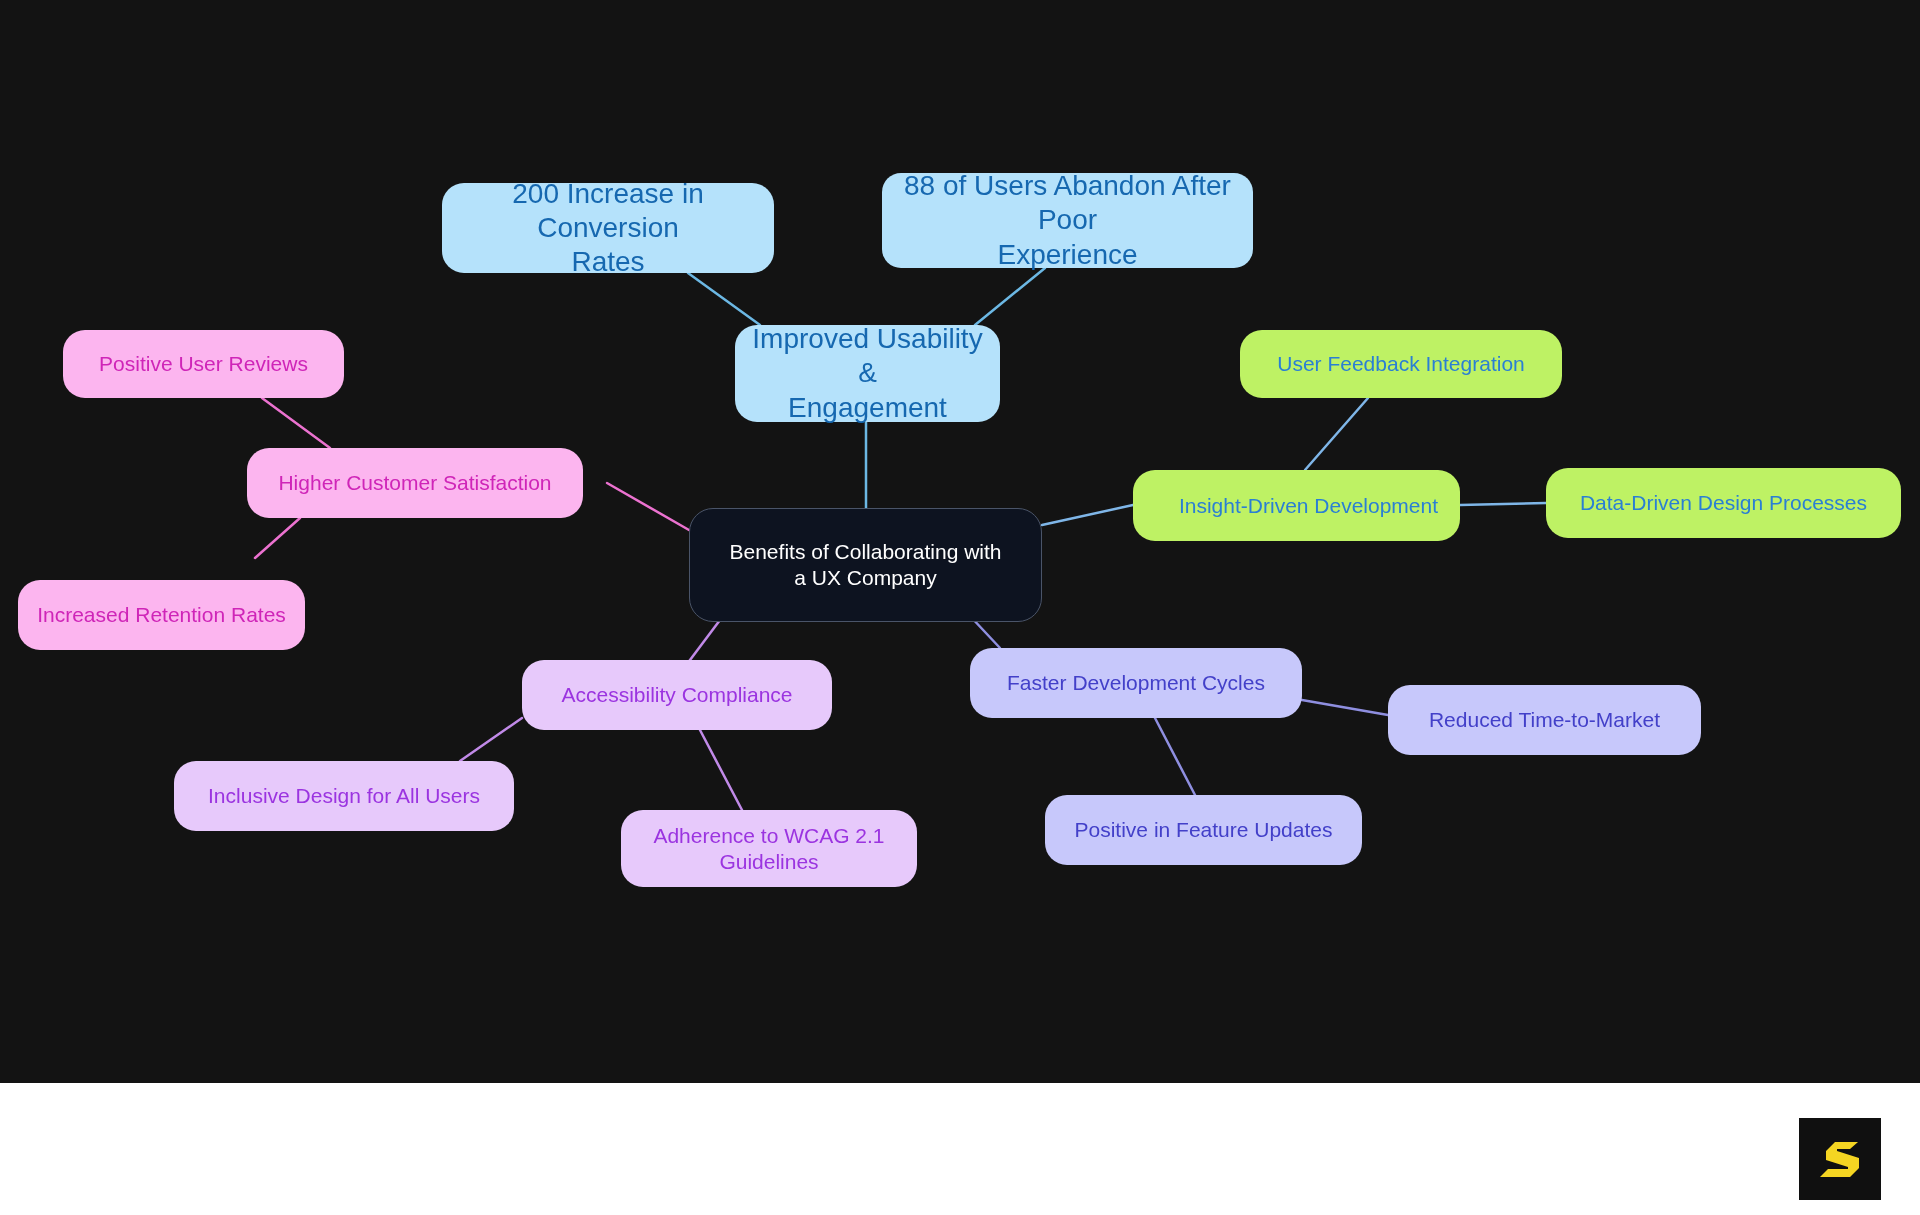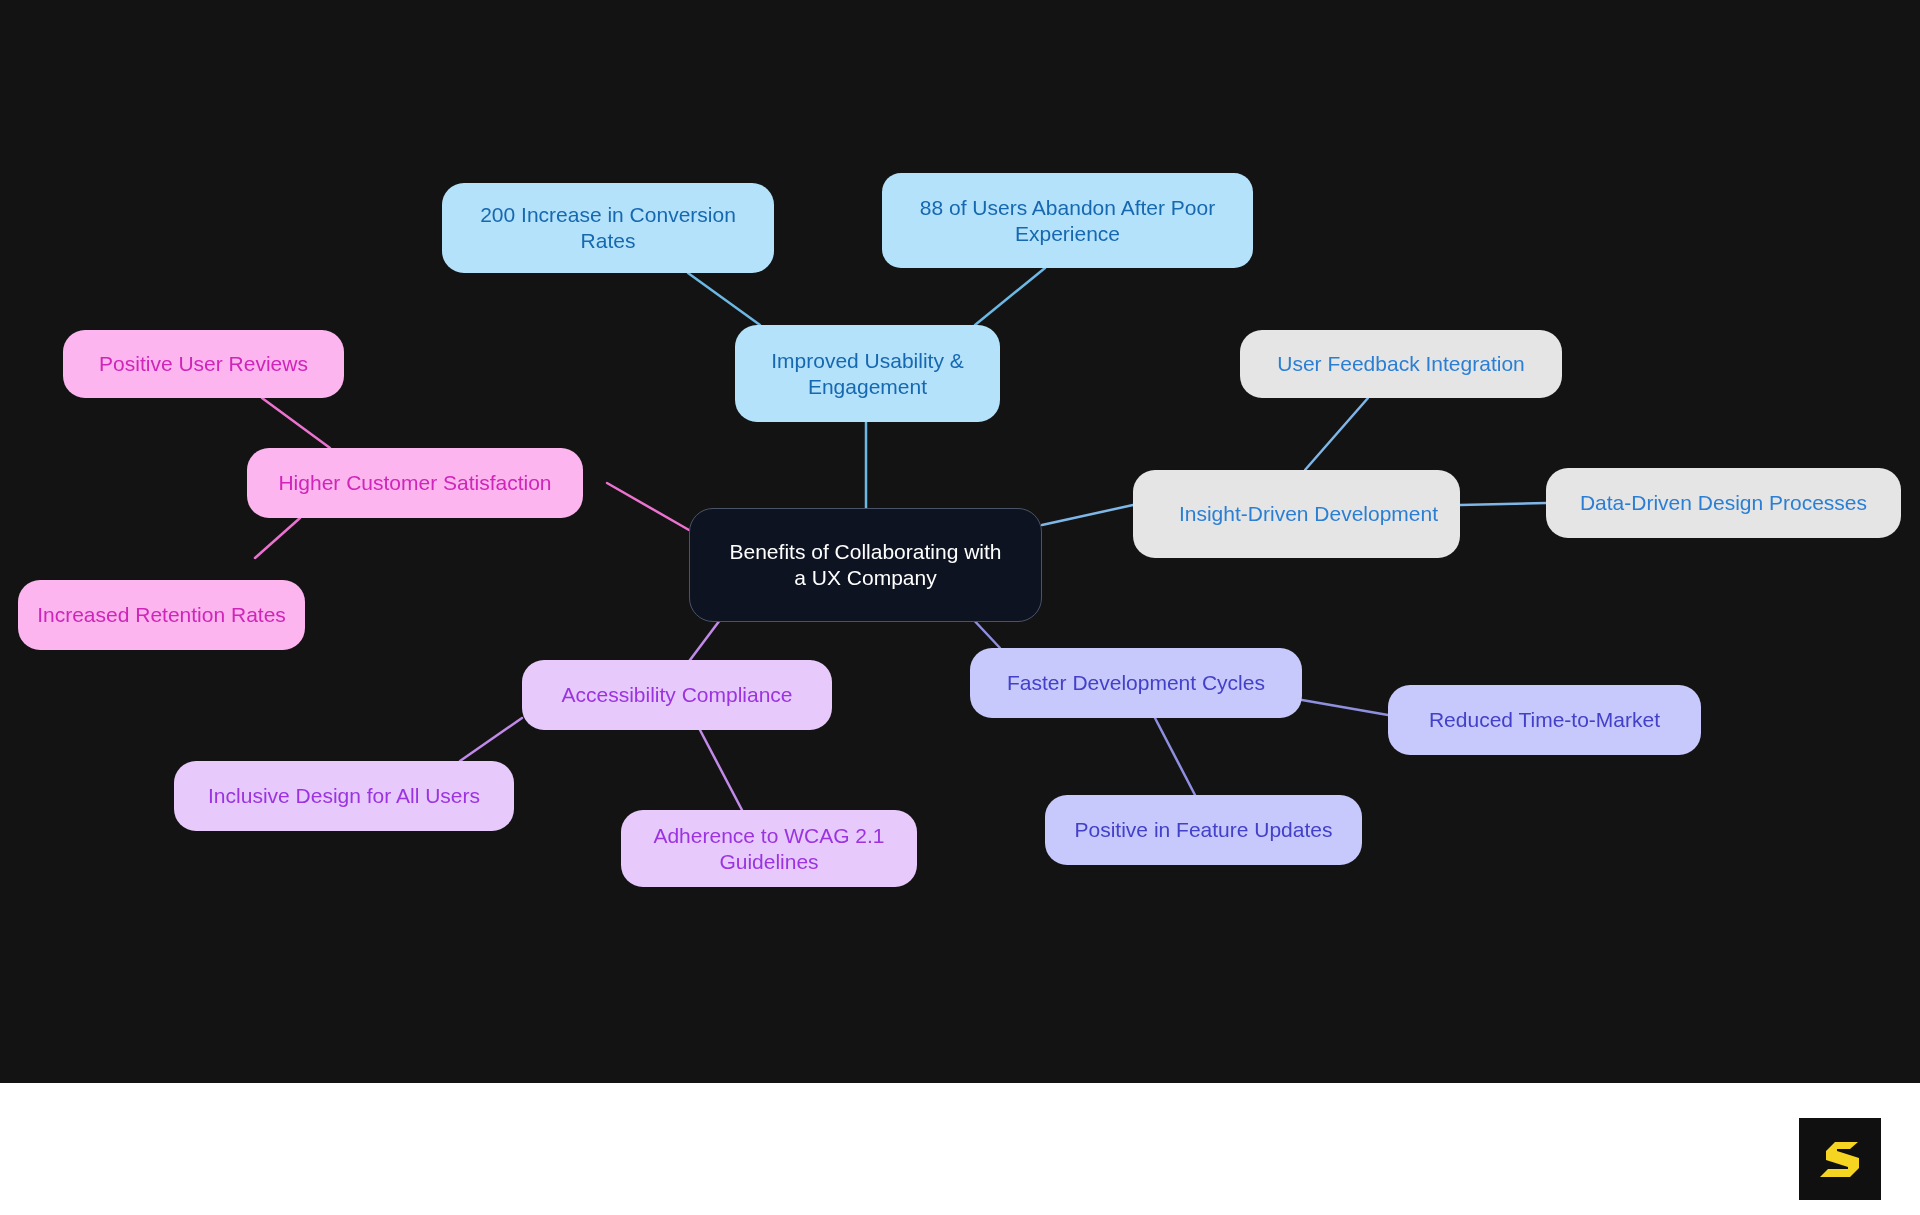--- a/index.html
+++ b/index.html
@@ -51,24 +51,24 @@
   .node-root {
     background: #0d1320;
     border: 1px solid #4a5468;
     color: #ffffff;
     font-size: 21px;
     border-radius: 24px;
   }
   .node-blue {
     background: #b5e2fb;
     color: #1668b0;
-    font-size: 21px;
+    font-size: 28px;
   }
   .node-blue-pale {
-    background: #e5e5e5;
+    background: #bef264;
     color: #2a7fd4;
     font-size: 21px;
   }
   .node-pink {
     background: #fcb5ef;
     color: #cf25b8;
     font-size: 21px;
   }
   .node-violet {
     background: #e7c9fb;
@@ -118,21 +118,21 @@
 
     <div id="nodes">
         <div class="node node-root" style="left: 689px; top: 508px; width: 353px; height: 114px;"><span>Benefits of Collaborating with
 a UX Company</span></div>
         <div class="node node-blue" style="left: 735px; top: 325px; width: 265px; height: 97px;"><span>Improved Usability &amp;
 Engagement</span></div>
         <div class="node node-blue" style="left: 442px; top: 183px; width: 332px; height: 90px;"><span>200 Increase in Conversion
 Rates</span></div>
         <div class="node node-blue" style="left: 882px; top: 173px; width: 371px; height: 95px; border-radius: 19px;"><span>88 of Users Abandon After Poor
 Experience</span></div>
-        <div class="node node-blue-pale" style="left: 1133px; top: 470px; width: 327px; height: 88px; padding-left: 38px;"><span>Insight-Driven Development</span></div>
+        <div class="node node-blue-pale" style="left: 1133px; top: 470px; width: 327px; height: 71px; padding-left: 38px;"><span>Insight-Driven Development</span></div>
         <div class="node node-blue-pale" style="left: 1240px; top: 330px; width: 322px; height: 68px;"><span>User Feedback Integration</span></div>
         <div class="node node-blue-pale" style="left: 1546px; top: 468px; width: 355px; height: 70px;"><span>Data-Driven Design Processes</span></div>
         <div class="node node-pink" style="left: 247px; top: 448px; width: 336px; height: 70px;"><span>Higher Customer Satisfaction</span></div>
         <div class="node node-pink" style="left: 63px; top: 330px; width: 281px; height: 68px;"><span>Positive User Reviews</span></div>
         <div class="node node-pink" style="left: 18px; top: 580px; width: 287px; height: 70px;"><span>Increased Retention Rates</span></div>
         <div class="node node-violet" style="left: 522px; top: 660px; width: 310px; height: 70px;"><span>Accessibility Compliance</span></div>
         <div class="node node-violet" style="left: 174px; top: 761px; width: 340px; height: 70px;"><span>Inclusive Design for All Users</span></div>
         <div class="node node-violet" style="left: 621px; top: 810px; width: 296px; height: 77px;"><span>Adherence to WCAG 2.1
 Guidelines</span></div>
         <div class="node node-periwinkle" style="left: 970px; top: 648px; width: 332px; height: 70px;"><span>Faster Development Cycles</span></div>

